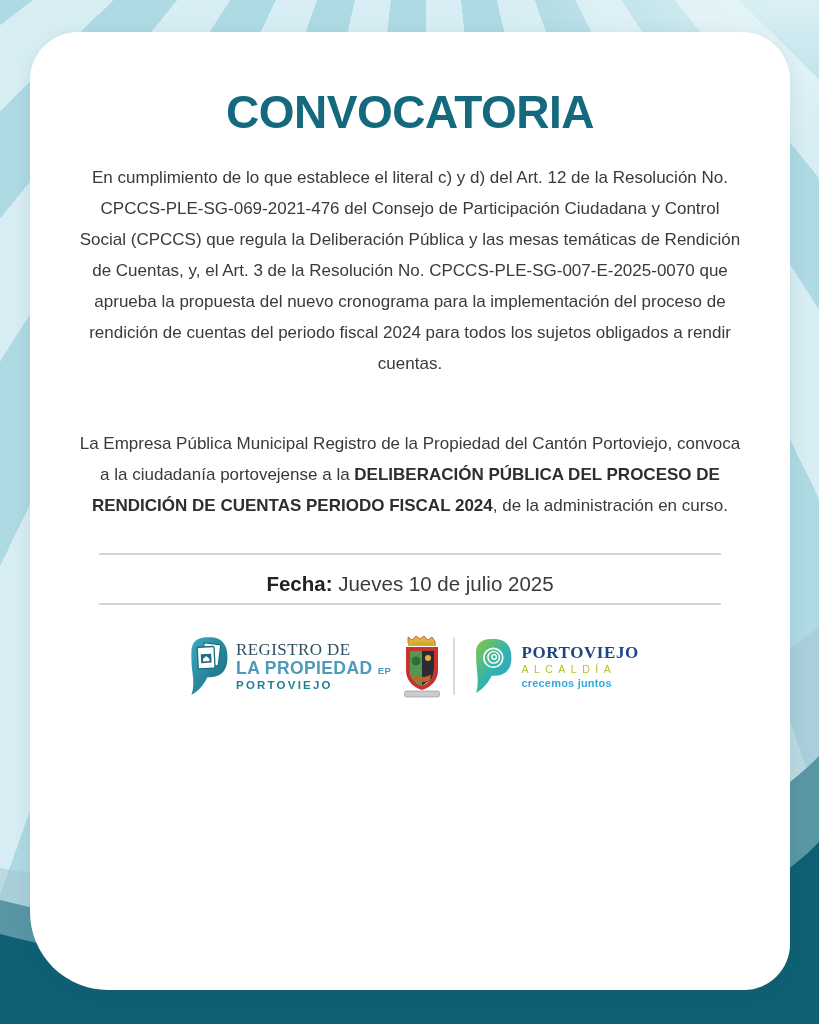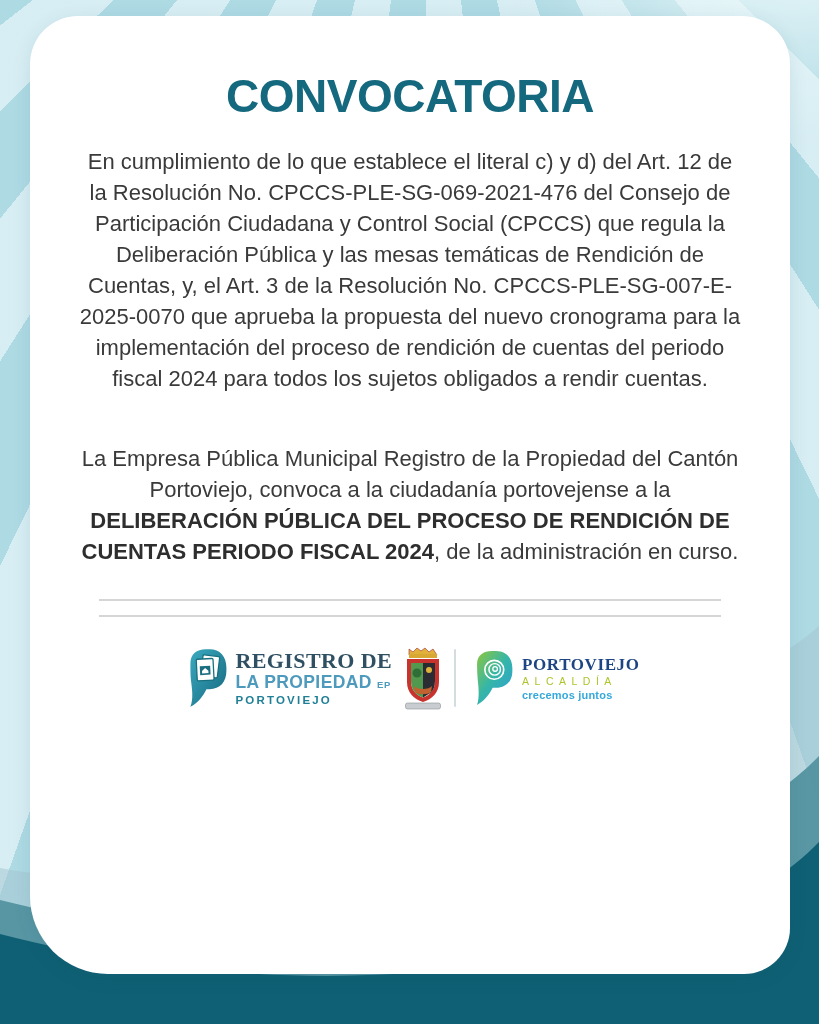--- a/index.html
+++ b/index.html
@@ -11,44 +11,44 @@
     background:
       radial-gradient(ellipse 420px 260px at 97% -4%, rgba(235,248,250,.95), rgba(235,248,250,0) 70%),
       repeating-conic-gradient(from 128deg at 52% -30%,
         rgba(255,255,255,0) 0deg 6.5deg,
         rgba(222,241,246,.85) 6.5deg 13deg);
   }
 
   svg.waves{position:absolute;left:0;top:0;}
 
   
-  .card{position:absolute;left:30px;top:16px;width:760px;height:958px;
+  .card{position:absolute;left:30px;top:32px;width:760px;height:958px;
     background:var(--card,#fff);border-radius:48px 48px 46px 78px;
     box-shadow:0 4px 18px rgba(20,80,95,.10);text-align:center;}
 
   .title{margin:56px 0 0;font-size:46px;line-height:1.05;font-weight:700;letter-spacing:-.5px;
     color:var(--title,#15697E);}
 
-  .body-par{width:662px;margin:26px auto 0;font-size:22px;line-height:31px;
+  .body-par{width:662px;margin:26px auto 0;font-size:17px;line-height:31px;
     color:var(--body,#3A3A3A);font-weight:400;}
   .body-par.second{margin-top:49px;width:668px;}
   .body-par b{font-weight:700;color:#2E2E2E;}
 
   .divider{width:622px;height:2px;margin:32px auto 0;background:var(--divider,#D6D6D6);border:none;}
   .divider.bottom{margin-top:4px;}
 
   .details{width:500px;margin:14px auto 0;font-size:20.5px;line-height:30px;color:var(--body,#3A3A3A);}
   .details p{margin:0;}
   .details strong{font-weight:700;color:#222;}
 
   
   .logo-row{margin:26px auto 0;display:flex;align-items:center;justify-content:center;gap:12px;height:70px;}
   .logo-registro{display:flex;align-items:center;gap:7px;}
   .reg-text{text-align:left;line-height:1;}
-  .reg-l1{font-family:"Liberation Serif","DejaVu Serif",serif;font-weight:700;font-size:22px;
+  .reg-l1{font-family:"Liberation Serif","DejaVu Serif",serif;font-weight:400;font-size:17px;
     letter-spacing:.4px;color:var(--registro-dark,#2F5062);}
   .reg-l2{font-family:Liberation Sans, sans-serif;font-weight:700;font-size:17.5px;
     letter-spacing:.4px;color:var(--registro-light,#4E9ABD);margin-top:2px;}
   .reg-l2 .ep{font-size:9.5px;letter-spacing:.5px;vertical-align:baseline;}
   .reg-l3{font-size:11.5px;font-weight:700;letter-spacing:2.2px;color:var(--registro-teal,#1F7F96);margin-top:3px;}
 
   .vdiv{width:2px;height:58px;background:#D3DCE0;border-radius:1px;}
 
   .logo-alcaldia{display:flex;align-items:center;gap:8px;}
   .alc-text{text-align:left;line-height:1;}
@@ -74,20 +74,21 @@
 
     <h1 class="title">CONVOCATORIA</h1>
 
     <p class="body-par">En cumplimiento de lo que establece el literal c) y d) del Art. 12 de la Resolución No. CPCCS-PLE-SG-069-2021-476 del Consejo de Participación Ciudadana y Control Social (CPCCS) que regula la Deliberación Pública y las mesas temáticas de Rendición de Cuentas, y, el Art. 3 de la Resolución No. CPCCS-PLE-SG-007-E-2025-0070 que aprueba la propuesta del nuevo cronograma para la implementación del proceso de rendición de cuentas del periodo fiscal 2024 para todos los sujetos obligados a rendir cuentas.</p>
 
     <p class="body-par second"><span>La Empresa Pública Municipal Registro de la Propiedad del Cantón Portoviejo, convoca a la ciudadanía portovejense a la </span><b>DELIBERACIÓN PÚBLICA DEL PROCESO DE RENDICIÓN DE CUENTAS PERIODO FISCAL 2024</b><span>, de la administración en curso.</span></p>
 
     <div class="divider"></div>
 
     <div class="details">
+      <p><strong>Fecha:</strong> <span>Jueves 10 de julio 2025</span></p>
     </div>
 
     <div class="divider bottom"></div>
 
     <div class="logo-row">
 
       <div class="logo-registro">
         <svg width="48" height="64" viewBox="0 0 60 78">
           <defs>
             <linearGradient id="gReg" x1="0" y1="0" x2="1" y2="1">

